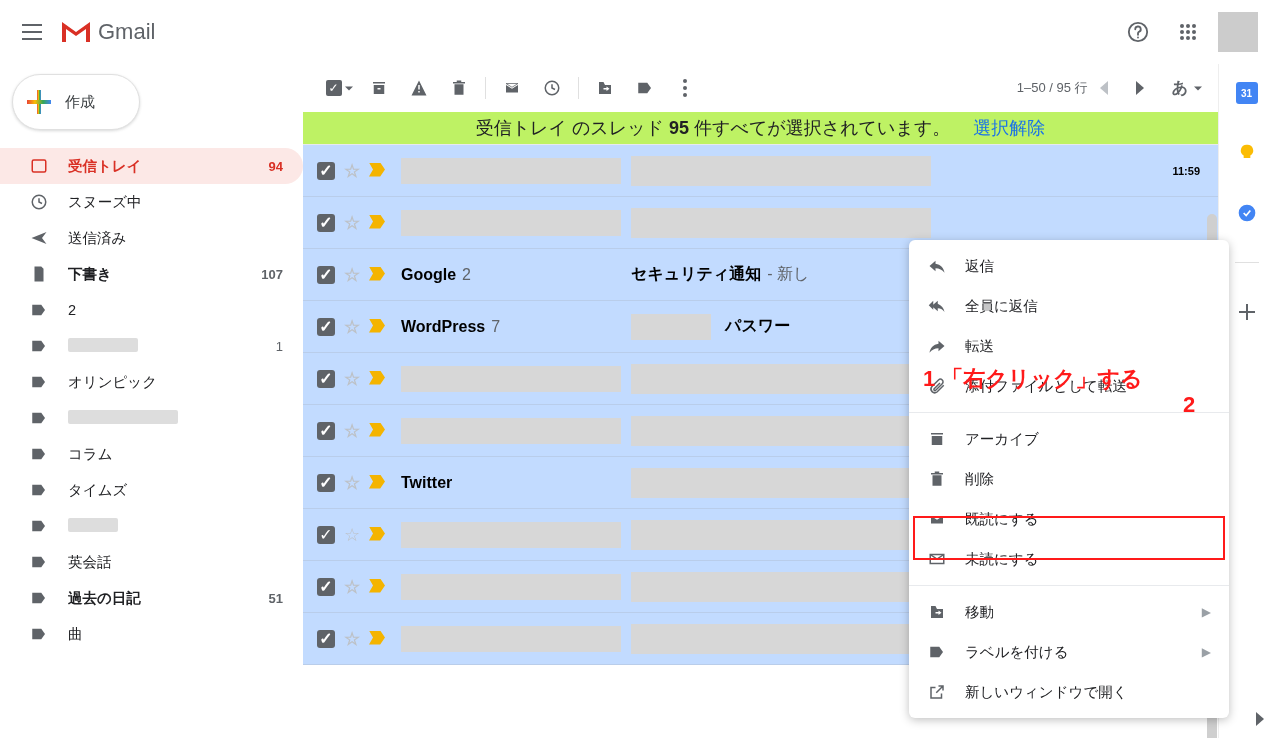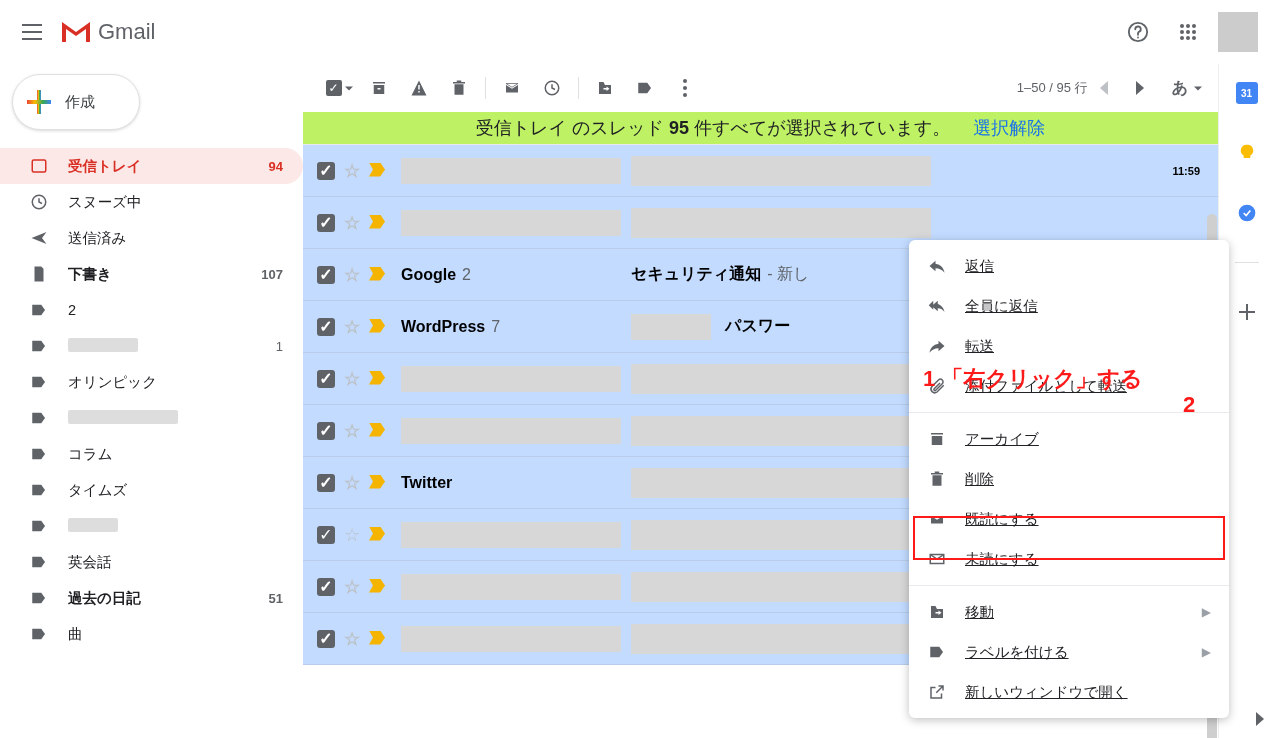--- a/index.html
+++ b/index.html
@@ -67,21 +67,21 @@
 .row .subject { flex:1; display:flex; align-items:center; gap:6px;}
 .gray-block { background:#d7d7d7; display:inline-block; }
 .gray-block.sender-ph { height:26px; width:220px; }
 .gray-block.subj-ph { height:30px; width:300px; }
 .row .time { padding: 0 18px; font-size:11px; }
 
 
 .ctx { position:absolute; top: 240px; left: 909px; width: 320px; background:#fff; box-shadow: 0 2px 10px rgba(0,0,0,.25); border-radius: 6px; padding: 6px 0; z-index: 50;}
 .ctx-item { height: 40px; display:flex; align-items:center; padding: 0 18px; gap: 18px; font-size:14.5px; color:#202124; cursor:pointer;}
 .ctx-item .ci { width:20px; height:20px; color:#5f6368; display:flex; align-items:center; justify-content:center;}
-.ctx-item .cl { flex:1;text-decoration:underline; }
+.ctx-item .cl { flex:1; }
 .ctx-item .arrow { color:#9aa0a6; font-size:12px;}
 .ctx-sep { height:1px; background:#e8eaed; margin: 6px 0;}
 .ctx .highlight-box { position:absolute; border:2px solid #ff1a1a; top: 276px; left: 4px; right: 4px; height: 44px; pointer-events:none;}
 
 
 .anno { position:absolute; color:#ff1a1a; font-weight:bold; font-size:22px; z-index:60; pointer-events:none;}
 
 svg { display:block; }
 .scrollbar-thumb { position:absolute; width:10px; background:#cfcfcf; border-radius:5px; top: 150px; left: -12px; height: 540px;}
 

